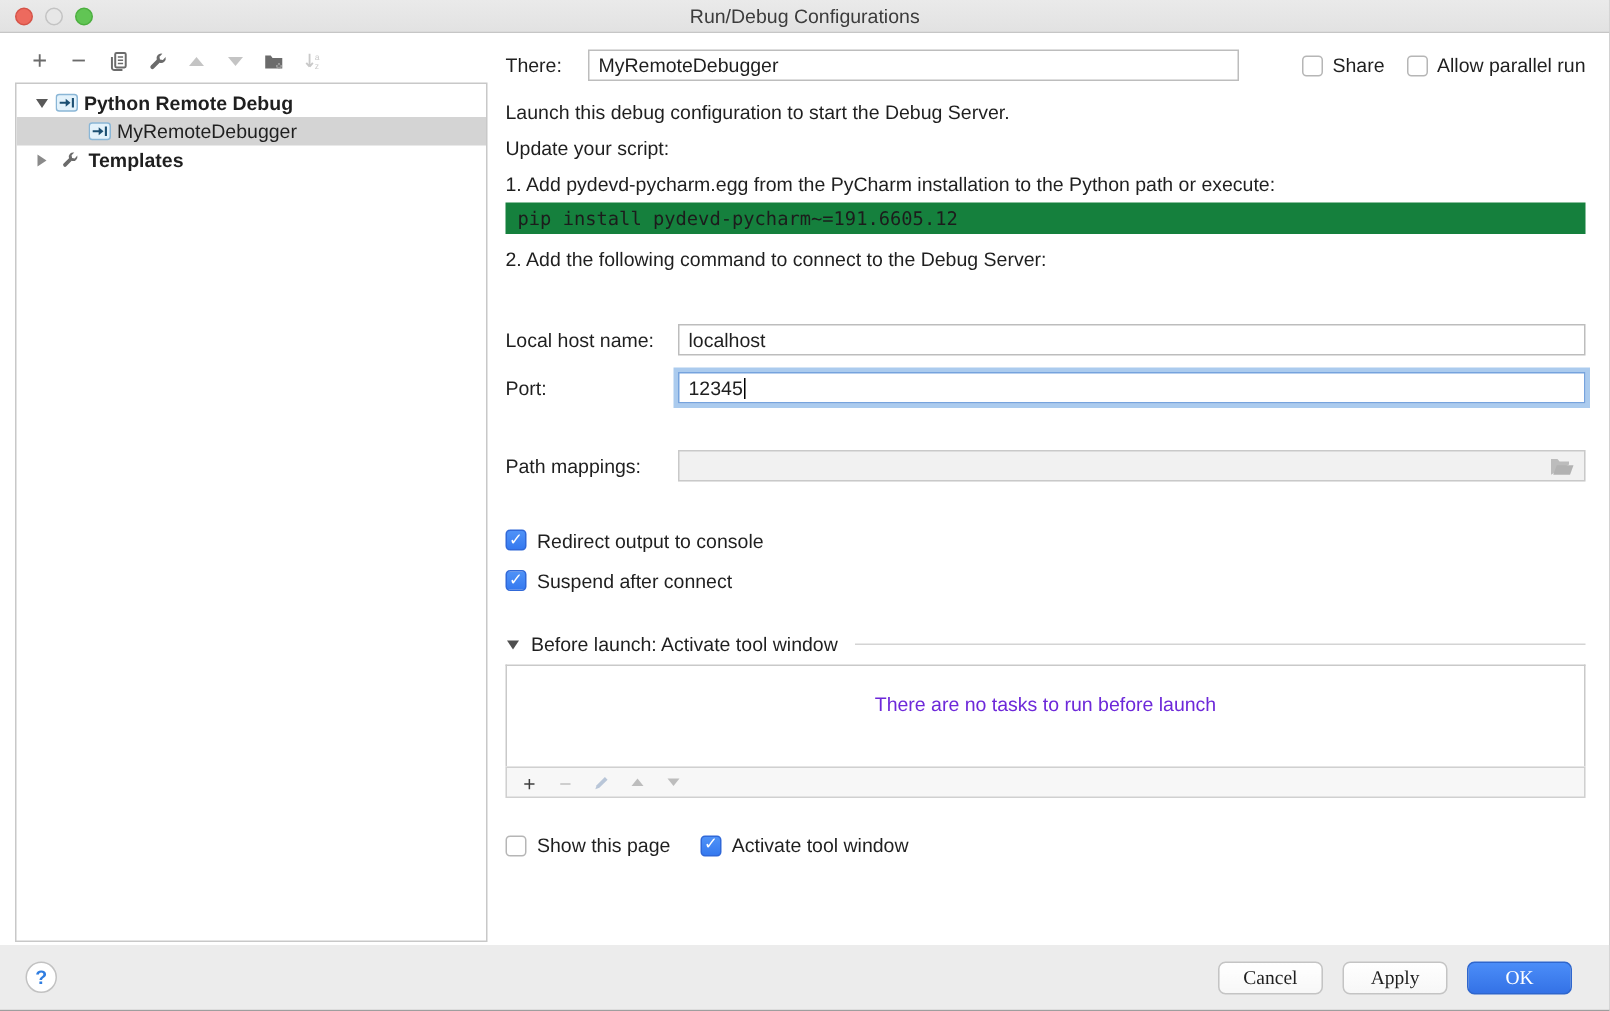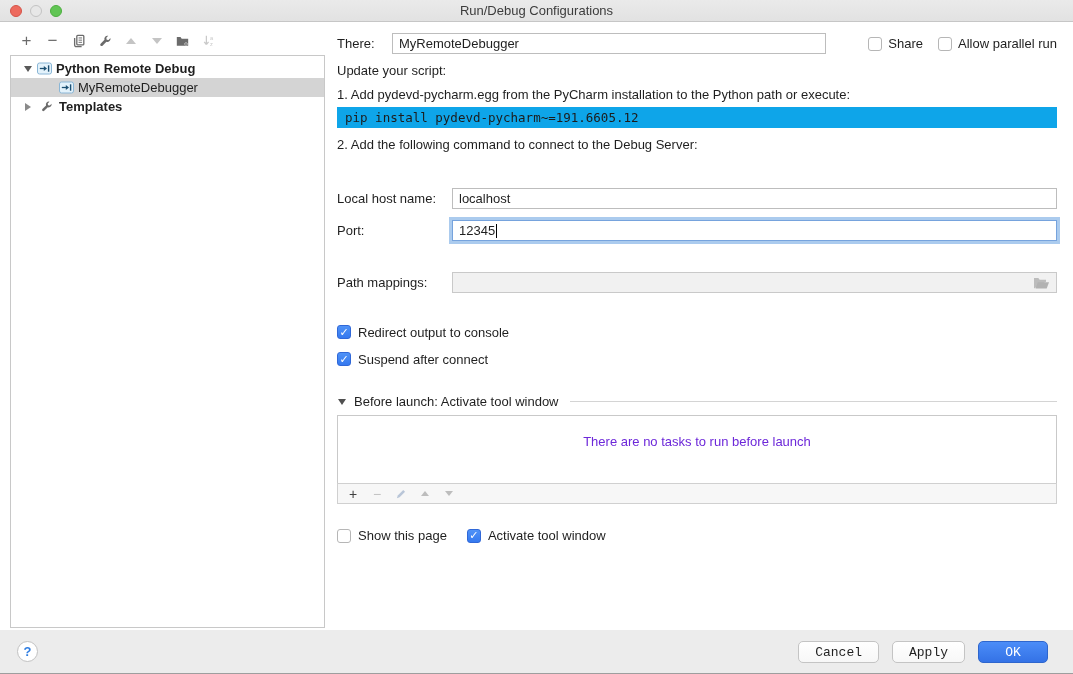--- a/index.html
+++ b/index.html
@@ -43,21 +43,21 @@
            font-size:13px; font-family:inherit; color:#1f1f1f; display:flex; align-items:center; }
   .name-input{ width:434px; }
   input.tfield{ outline:none; }
   .cbgroup{ display:flex; align-items:center; gap:6px; }
   .cb{ width:14px; height:14px; border:1px solid #b6b6b6; border-radius:3px; background:#fff;
        display:inline-flex; align-items:center; justify-content:center; flex:0 0 auto; }
   .cb.on{ background:linear-gradient(#4f92f7,#3579ef); border-color:#3068d8; }
   .cb.on::after{ content:"✓"; color:#fff; font-size:11px; font-weight:bold; line-height:1; }
   .para{ margin-top:9px; line-height:15px; }
   .first-para{ margin-top:13px; }
-  .codebar{ margin-top:5px; background:#0ea5e9; font-family:"DejaVu Sans Mono","Liberation Mono",monospace;
+  .codebar{ margin-top:5px; background:#15803d; font-family:"DejaVu Sans Mono","Liberation Mono",monospace;
             font-size:12.5px; padding:2px 8px; line-height:17px; color:#1c1c1c; }
   .codeblock{ margin-top:5px; padding-bottom:16px; }
   .frow{ margin-top:11px; height:21px; display:flex; align-items:center; }
   .frow .flabel{ width:115px; flex:0 0 auto; }
   .grow{ flex:1; }
   .host-row{ margin-top:36px; }
   .port-input{ border:1px solid #76a3dd; box-shadow:0 0 0 3px #abcbee; }
   .caret{ display:inline-block; width:1px; height:14px; background:#000; margin-left:1px; }
   .path-row{ margin-top:31px; }
   .disabled-field{ background:#f1f1f1; border:1px solid #c9c9c9; display:flex; align-items:center; justify-content:flex-end; padding-right:6px; }
@@ -78,21 +78,21 @@
   .page-cbs{ margin-top:24px; display:flex; align-items:center; gap:7px; }
   .gap20{ width:6px; }
   
   .footer{ position:absolute; left:0; top:630px; width:1073px; height:44px; background:#ececec; }
   .help-btn{ position:absolute; left:17px; top:11px; width:21px; height:21px; border-radius:50%;
              background:#fff; border:1px solid #c2c2c2; color:#2f7de1; font-size:13px; font-weight:bold;
              display:flex; align-items:center; justify-content:center; }
   .btns{ position:absolute; right:25px; top:11px; display:flex; gap:13px; }
   .btn{ height:22px; border-radius:5px; border:1px solid #c4c4c4; background:linear-gradient(#ffffff,#f7f7f7);
         font-size:13px; color:#1f1f1f; display:flex; align-items:center; justify-content:center; padding:0 16px; min-width:70px;
-        font-family:Liberation Mono, monospace; }
+        font-family:Liberation Serif, serif; }
   .btn.primary{ background:linear-gradient(#4b8df8,#3472e6); border-color:#2e66cd; color:#fff; }
 </style>
 </head>
 <body>
 
 <div class="window">
 
   <div class="titlebar">
     <div class="traffic">
       <span class="tl red"></span>
@@ -192,20 +192,21 @@
         <span class="cb"></span>
         <span>Share</span>
       </span>
       <span style="width:15px;"></span>
       <span class="cbgroup">
         <span class="cb"></span>
         <span>Allow parallel run</span>
       </span>
     </div>
 
+    <div class="para first-para">Launch this debug configuration to start the Debug Server.</div>
     <div class="para">Update your script:</div>
     <div class="para">1. Add pydevd-pycharm.egg from the PyCharm installation to the Python path or execute:</div>
     <div class="codebar">pip install pydevd-pycharm~=191.6605.12</div>
     <div class="para">2. Add the following command to connect to the Debug Server:</div>
 
     <div class="frow host-row">
       <span class="flabel">Local host name:</span>
       <input class="tfield" type="text" style="flex: 1 1 0%;" value="localhost">
     </div>
 

